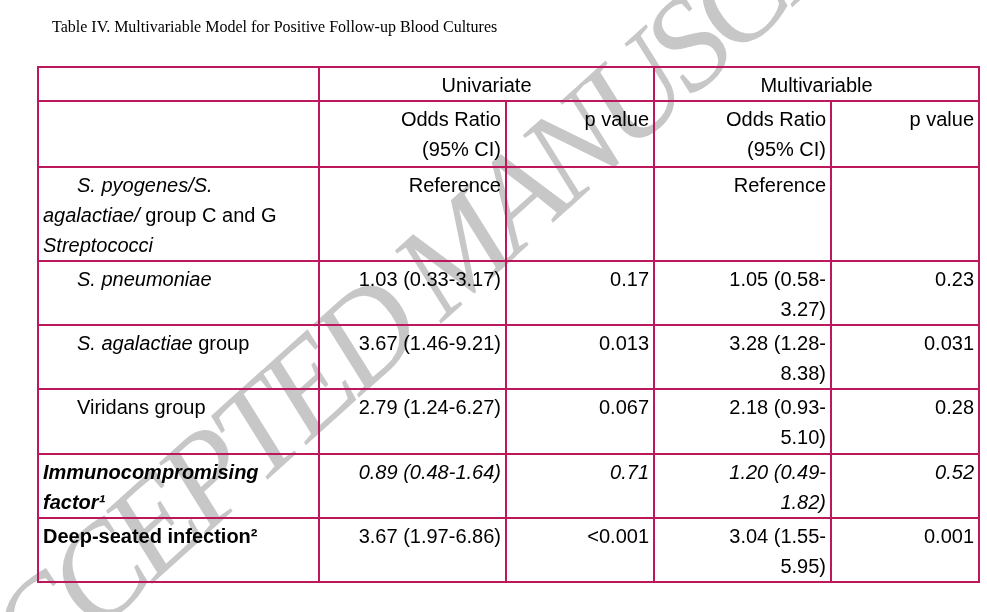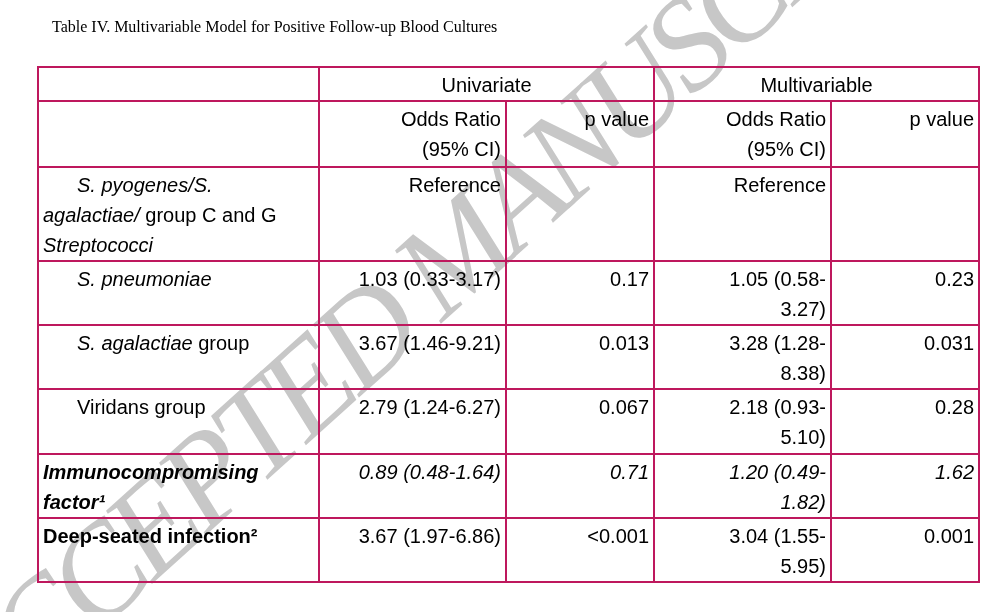--- a/index.html
+++ b/index.html
@@ -159,21 +159,21 @@
 5.10)</td>
         <td class="num">0.28</td>
       </tr>
 
       <tr class="h64">
         <td class="lbl bold">Immunocompromising factor¹</td>
         <td class="num">0.89 (0.48-1.64)</td>
         <td class="num">0.71</td>
         <td class="num prewrap">1.20 (0.49-
 1.82)</td>
-        <td class="num">1.62</td>
+        <td class="num">0.52</td>
       </tr>
 
       <tr class="h62">
         <td class="lbl bold">Deep-seated infection²</td>
         <td class="num">3.67 (1.97-6.86)</td>
         <td class="num">&lt;0.001</td>
         <td class="num prewrap">3.04 (1.55-
 5.95)</td>
         <td class="num">0.001</td>
       </tr>

